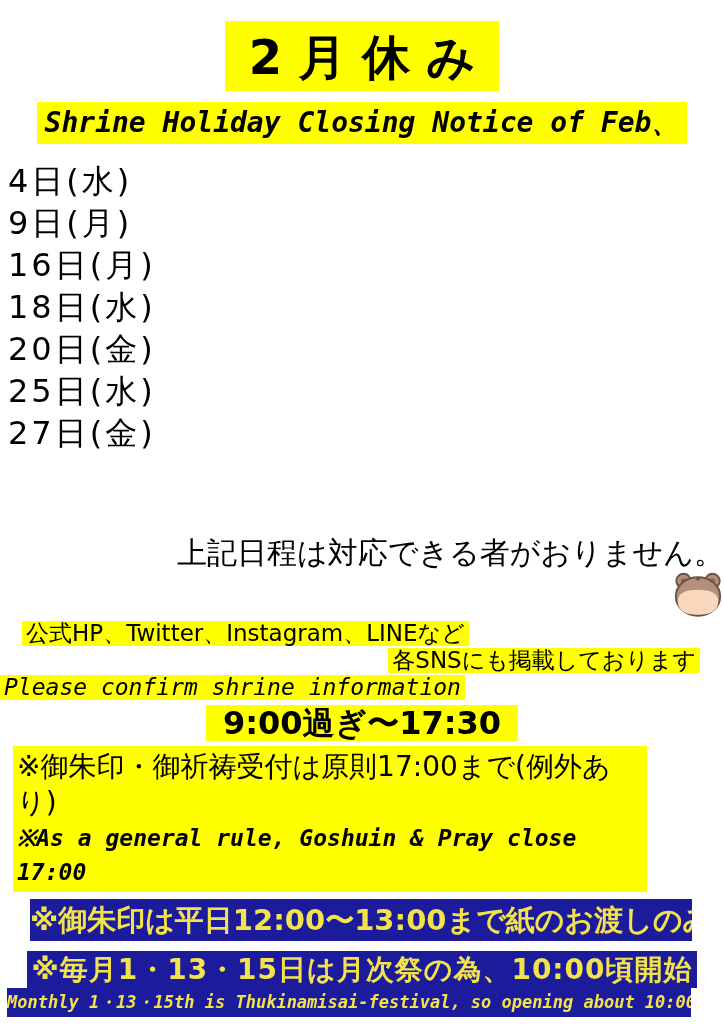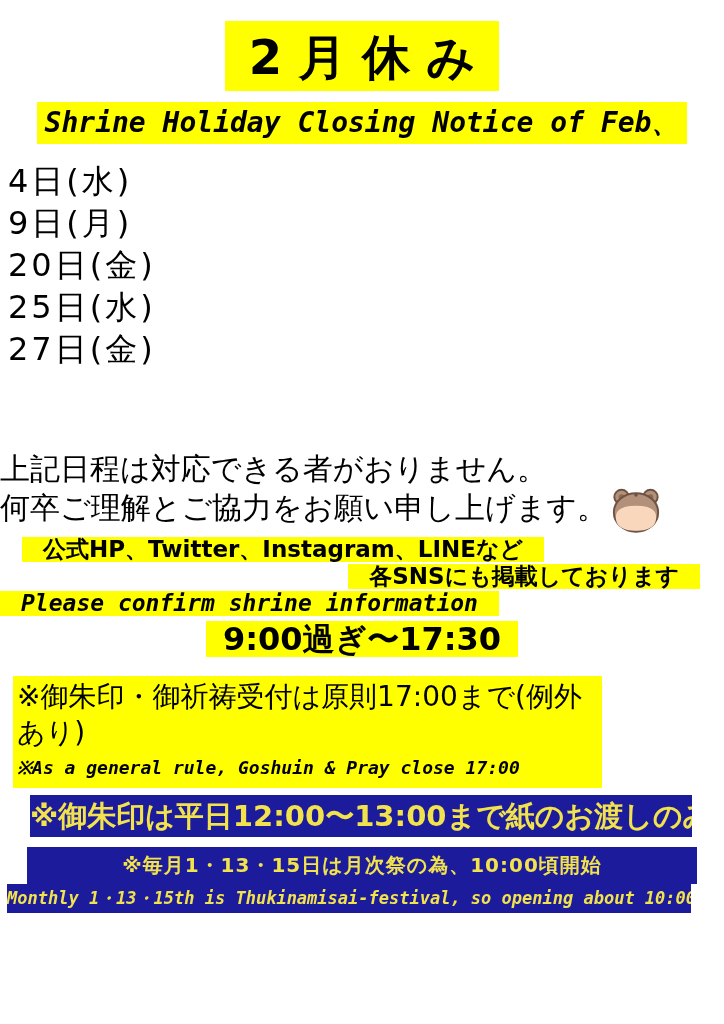--- a/index.html
+++ b/index.html
@@ -22,72 +22,74 @@
   .title{
     display:inline-block;font-size:48px;font-weight:bold;line-height:52px;
     letter-spacing:16px;padding:10px 8px 8px 24px;
   }
   .subtitle-row{margin-top:11px;text-align:center;border-radius:11px;}
   .subtitle{display:inline-block;font-size:28px;line-height:36px;padding:3px 8px;}
 
   .dates{list-style:none;margin:16px 0 0 8px;}
   .dates li{font-size:32px;line-height:42px;letter-spacing:3px;}
 
-  .apology{margin-top:80px;text-align:left;font-size:30px;line-height:37px;}
+  .apology{margin-top:80px;text-align:right;font-size:30px;line-height:37px;}
   .bear{display:inline-block;}
   .bear svg{vertical-align:-16px;margin-left:3px;}
 
   .sns{margin-top:3px;}
   .sns-row{line-height:25px;}
-  .sns-row .hl{display:inline-block;font-size:23px;font-weight:bold;padding:0 21px;line-height:25px;}
+  .sns-row .hl{display:inline-block;font-size:23px;font-weight:normal;padding:0 4px;line-height:25px;}
   .sns-left{text-align:left;margin-left:22px;}
   .sns-right{text-align:right;margin-right:24px;}
   .sns-center{text-align:left;}
 
   .hours{margin-top:3px;text-align:center;}
   .hours-heading{display:inline-block;font-size:32px;font-weight:bold;line-height:37px;padding:0 8px;}
   .hours-time{display:inline-block;font-size:32px;font-weight:bold;line-height:36px;padding:0 17px;}
 
-  .notes-yellow{margin:19px 0 0 13px;width:589px;background:var(--highlight);padding:3px 2px 3px 4px;}
+  .notes-yellow{margin:5px 0 0 13px;width:634px;background:var(--highlight);padding:3px 2px 3px 4px;}
   .ny-jp{font-size:28px;line-height:36px;}
-  .ny-en{font-size:18px;line-height:34px;}
+  .ny-en{font-size:23px;line-height:34px;}
 
   .band{
     background:var(--band-bg);color:var(--band-text);
     text-align:center;font-weight:bold;overflow:hidden;white-space:nowrap;
   }
   .band1{margin:7px 0 0 30px;width:662px;height:42px;line-height:42px;font-size:29px;}
-  .band2{margin:10px 0 0 27px;width:670px;height:37px;line-height:37px;font-size:20px;letter-spacing:1px;}
+  .band2{margin:10px 0 0 27px;width:670px;height:37px;line-height:37px;font-size:28px;letter-spacing:1px;}
   .band3{margin:0 0 0 7px;width:684px;height:29px;line-height:29px;font-size:17px;}
 </style>
 </head>
 <body>
 
 <div class="page">
 
   <div class="title-row">
     <span class="hl title">2月休み</span>
   </div>
 
   <div class="subtitle-row">
     <span class="hl subtitle en">Shrine Holiday Closing Notice of Feb、</span>
   </div>
 
   <ul class="dates">
     <li>4日(水)</li>
     <li>9日(月)</li>
+    <li>16日(月)</li>
+    <li>18日(水)</li>
     <li>20日(金)</li>
     <li>25日(水)</li>
     <li>27日(金)</li>
   </ul>
 
   <div class="apology">
     <div>上記日程は対応できる者がおりません。</div>
     <div>
-      <span>何卒ご理解とご協力をお願い申し上げます。</span><span class="bear"><svg width="52" height="47" viewBox="0 0 54 48" aria-hidden="true">
+      <span class="bear"><svg width="52" height="47" viewBox="0 0 54 48" aria-hidden="true">
         <circle cx="12" cy="10" r="7.5" fill="#b2907a" stroke="#6e5243" stroke-width="2"></circle>
         <circle cx="42" cy="10" r="7.5" fill="#b2907a" stroke="#6e5243" stroke-width="2"></circle>
         <circle cx="12" cy="10" r="3" fill="#8a6a55"></circle>
         <circle cx="42" cy="10" r="3" fill="#8a6a55"></circle>
         <ellipse cx="27" cy="26" rx="23" ry="20" fill="#b2907a" stroke="#6e5243" stroke-width="2"></ellipse>
         <path d="M6 31 Q6 45 27 45 Q48 45 48 31 Q48 19 27 19 Q6 19 6 31 Z" fill="#f8d7bc"></path>
         <circle cx="27" cy="8" r="1.8" fill="#6e5243"></circle>
       </svg></span>
     </div>
   </div>

